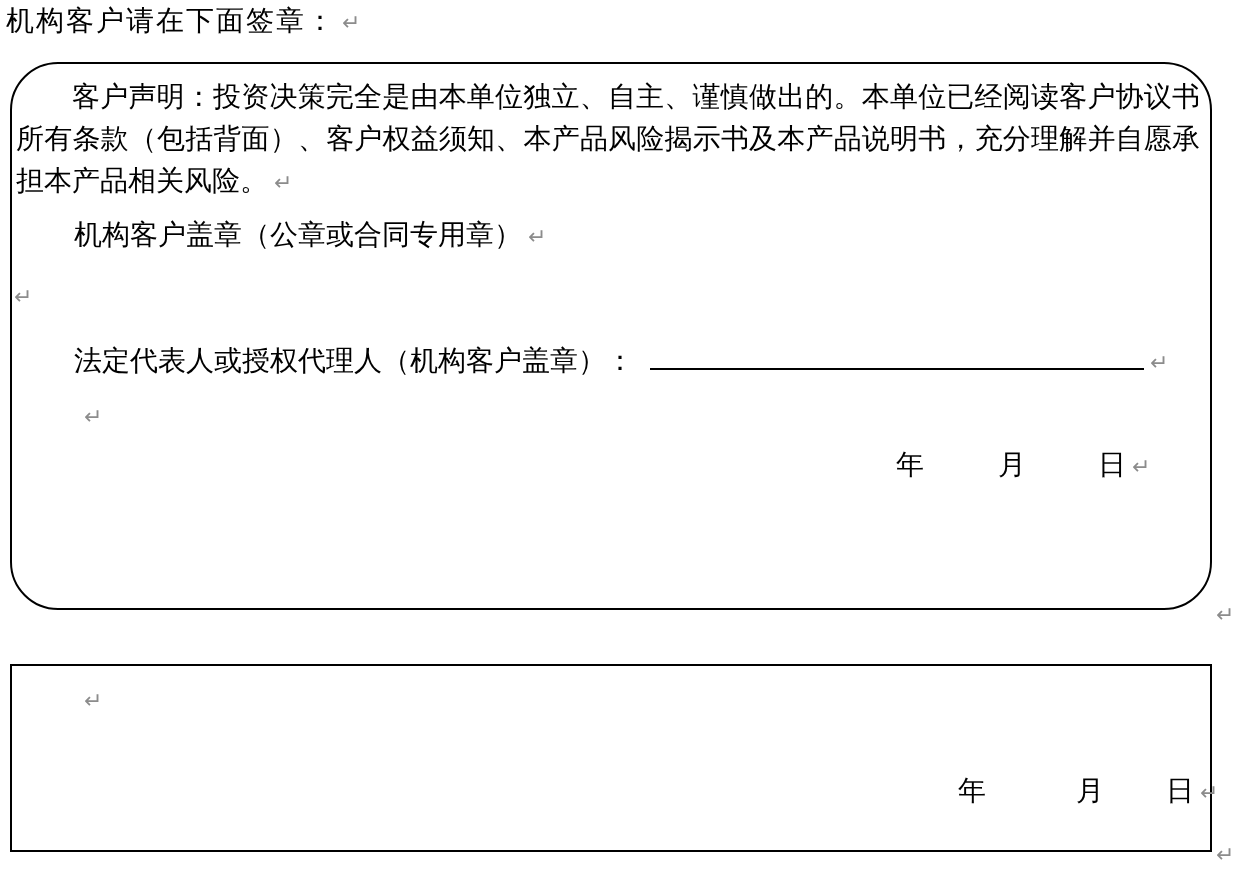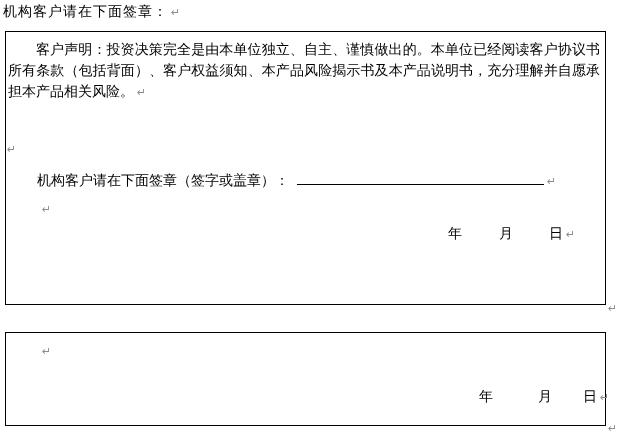--- a/index.html
+++ b/index.html
@@ -17,21 +17,21 @@
   .abs { position: absolute; white-space: nowrap; }
   .heading { left: 3px; top: 5px; letter-spacing: 1px; }
   .signbox {
     position: absolute;
     box-sizing: border-box;
     left: 5px;
     width: 601px;
     border: 1px solid #000000;
     background: #ffffff;
   }
-  .box1 { top: 31px; height: 274px; }
+  .box1 { top: 31px; height: 274px; border-radius: 24px; }
   .box2 { top: 332px; height: 94px; }
   .declaration {
     position: absolute;
     left: 2px;
     top: 7px;
     width: 592px;
     line-height: 21px;
     text-align: justify;
     text-indent: 2em;
     white-space: normal;
@@ -61,27 +61,30 @@
   <div class="abs heading">
     <span>机构客户请在下面签章：</span><span class="pilcrow">↵</span>
   </div>
 
   <div class="signbox box1">
 
     <div class="declaration">
       <span>客户声明：投资决策完全是由本单位独立、自主、谨慎做出的。本单位已经阅读客户协议书所有条款（包括背面）、客户权益须知、本产品风险揭示书及本产品说明书，充分理解并自愿承担本产品相关风险。</span><span class="pilcrow">↵</span>
     </div>
 
+    <div class="abs" style="left:31px; top:80px;">
+      <span>机构客户盖章（公章或合同专用章）</span><span class="pilcrow">↵</span>
+    </div>
 
     <div class="abs" style="left:1px; top:110px;">
       <span class="pilcrow pilcrow-solo">↵</span>
     </div>
 
     <div class="abs" style="left:31px; top:139px;">
-      <span>机构客户请在下面签章（签字或盖章）：</span><span class="signature-line"></span><span class="pilcrow">↵</span>
+      <span>法定代表人或授权代理人（机构客户盖章）：</span><span class="signature-line"></span><span class="pilcrow">↵</span>
     </div>
 
     <div class="abs" style="left:36px; top:170px;">
       <span class="pilcrow pilcrow-solo">↵</span>
     </div>
 
     <div class="abs date-row" style="left:442px; top:195px;">
       <span class="date-char">年</span><span class="date-char" style="margin-left:37px;">月</span><span class="date-char" style="margin-left:36px;">日</span><span class="pilcrow">↵</span>
     </div>
 

